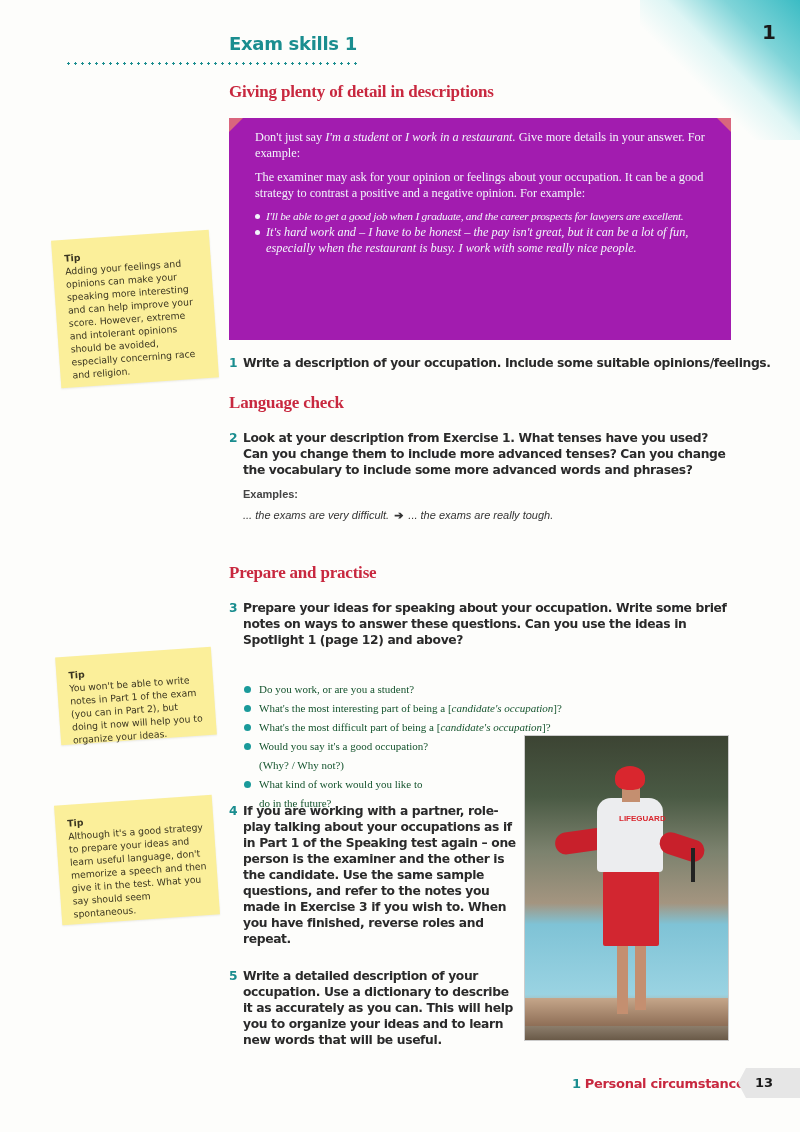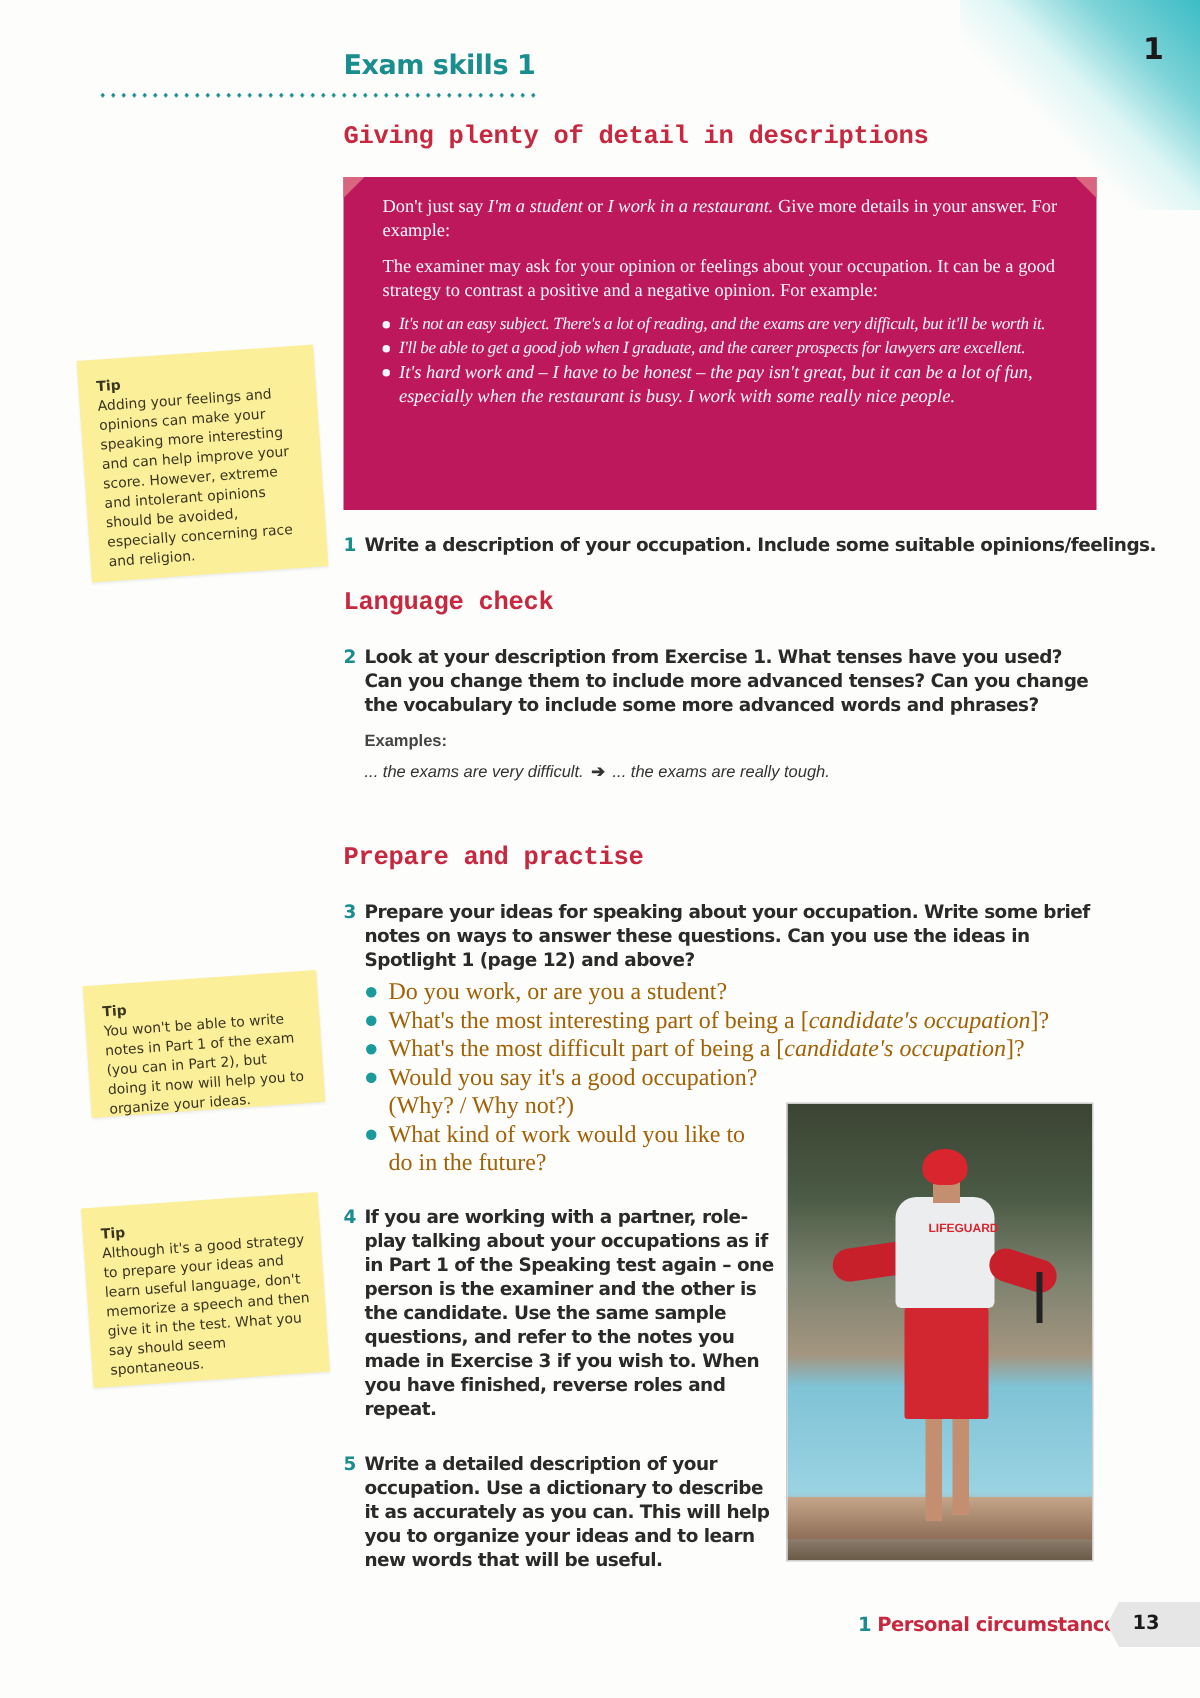--- a/index.html
+++ b/index.html
@@ -20,26 +20,26 @@
     font-family: "DejaVu Sans", sans-serif; letter-spacing: -0.3px;
   }
   .title-dots {
     position: absolute; left: 65px; top: 62px; width: 294px; height: 3px;
     background-image: radial-gradient(circle, #1a8d8f 1.2px, transparent 1.4px);
     background-size: 7px 3px; background-repeat: repeat-x;
   }
 
   .section-heading {
     position: absolute; left: 229px; font-size: 17px; font-weight: bold; color: #c8283f;
-    font-family: Liberation Mono, monospace; letter-spacing: -0.2px;
+    font-family: Liberation Serif, serif; letter-spacing: -0.2px;
   }
 
   .blue-box {
     position: absolute; left: 229px; top: 118px; width: 502px; height: 222px;
-    background: #be185d; color: #f2f6fb; font-family: "Liberation Serif", serif; font-size: 12.3px;
+    background: #a21caf; color: #f2f6fb; font-family: "Liberation Serif", serif; font-size: 12.3px;
     padding: 11px 18px 0 26px; line-height: 16px;
   }
   .blue-box .corner { position: absolute; top: 0; width: 0; height: 0; }
   .blue-box .corner.left { left: 0; border-top: 14px solid #d9657e; border-right: 14px solid transparent; }
   .blue-box .corner.right { right: 0; border-top: 14px solid #d9657e; border-left: 14px solid transparent; }
   .blue-box p { margin-bottom: 7px; }
   .blue-box ul { list-style: none; margin-bottom: 8px; }
   .blue-box li { position: relative; padding-left: 11px; font-style: italic; }
   .blue-box li::before {
     content: ""; position: absolute; left: 0; top: 6px; width: 5px; height: 5px; border-radius: 50%; background: #f2f6fb;
@@ -64,22 +64,22 @@
   .exercise .num { position: absolute; left: 0; top: 0; color: #1a8d8f; }
 
   .examples {
     position: absolute; left: 243px; top: 484px; font-family: Liberation Sans, sans-serif; font-size: 11px; color: #333; line-height: 21px;
   }
   .examples .ex-label { font-weight: bold; color: #444; }
   .examples .ex-line { font-style: italic; text-align: right; }
   .examples .arrow { font-style: normal; font-weight: bold; margin: 0 5px; }
 
   .questions {
-    position: absolute; left: 243px; top: 652px; list-style: none; font-family: "Liberation Serif", serif;
-    font-size: 16px; line-height: 19px; color: #a16207;
+    position: absolute; left: 243px; top: 680px; list-style: none; font-family: "Liberation Serif", serif;
+    font-size: 11px; line-height: 19px; color: #14532d;
   }
   .questions li { position: relative; padding-left: 16px; }
   .questions li::before {
     content: ""; position: absolute; left: 1px; top: 6px; width: 7px; height: 7px; border-radius: 50%; background: #1a9a9a;
   }
   .questions .it { font-style: italic; }
 
   .photo {
     position: absolute; left: 524px; top: 735px; width: 205px; height: 306px; overflow: hidden;
     background: linear-gradient(180deg, #3c4433 0%, #4a5a44 20%, #7c826e 38%, #a49580 55%, #7fc3d6 62%, #9ad3e2 85%, #b4a796 90%, #6a5a48 100%);
@@ -121,21 +121,20 @@
 <div class="blue-box">
   <span class="corner left"></span>
   <span class="corner right"></span>
   <p>
     <span>Don't just say </span><i>I'm a student</i><span> or </span><i>I work in a restaurant.</i><span> Give more details in your answer. For example:</span>
   </p>
   <ul>
   </ul>
   <p>The examiner may ask for your opinion or feelings about your occupation. It can be a good strategy to contrast a positive and a negative opinion. For example:</p>
   <ul class="condensed">
-    <li>It's not an easy subject. There's a lot of reading, and the exams are very difficult, but it'll be worth it.</li>
     <li>I'll be able to get a good job when I graduate, and the career prospects for lawyers are excellent.</li>
     <li>It's hard work and – I have to be honest – the pay isn't great, but it can be a lot of fun, especially when the restaurant is busy. I work with some really nice people.</li>
   </ul>
 </div>
 
 <div class="tip tip1">
   <span class="tip-label">Tip</span>
   <span>Adding your feelings and opinions can make your speaking more interesting and can help improve your score. However, extreme and intolerant opinions should be avoided, especially concerning race and religion.</span>
 </div>
 

